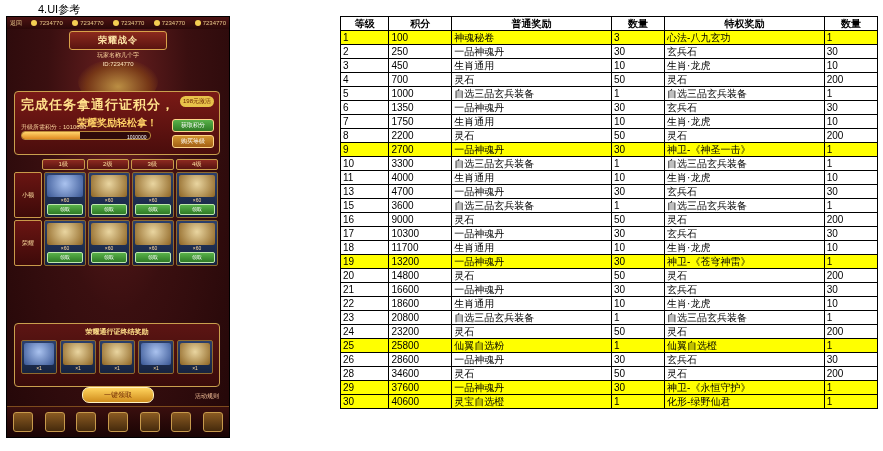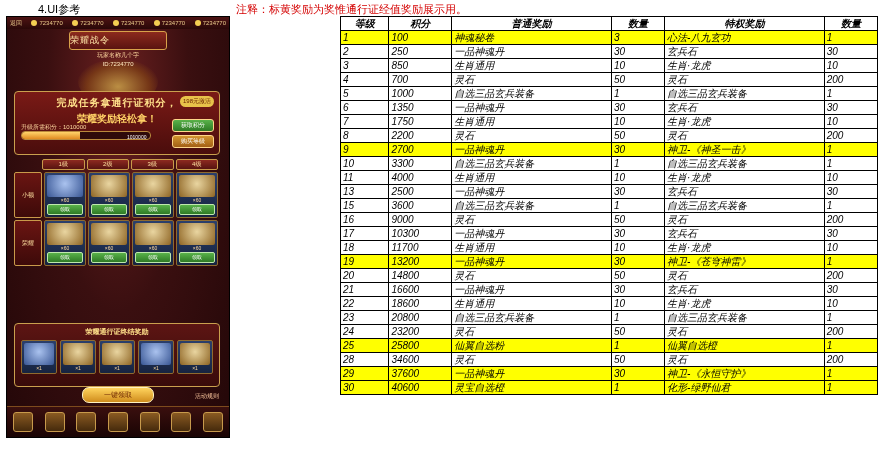--- a/index.html
+++ b/index.html
@@ -10,27 +10,27 @@
   .ui-label{position:absolute;left:4px;top:2px;font-size:11px;color:#000;margin-left:34px;}
 
   
   .game{position:absolute;left:6px;top:16px;width:222px;height:420px;background:#2b0a0a;border:1px solid #000;overflow:hidden;}
   .game-bg{position:absolute;inset:0;background:
      radial-gradient(ellipse at 50% 18%, #6b2020 0%, #3a0f10 45%, #230708 100%);}
   .g-topbar{position:absolute;left:0;top:0;width:100%;height:12px;display:flex;justify-content:space-between;align-items:center;padding:0 3px;box-sizing:border-box;background:linear-gradient(#4d1313,#2a0808);}
   .g-topbar span{font-size:6px;color:#e8c98a;}
   .g-coin{display:flex;align-items:center;gap:2px;}
   .g-coin i{display:inline-block;width:6px;height:6px;border-radius:50%;background:#f5cf52;}
-  .g-title{position:absolute;top:14px;left:50%;transform:translateX(-50%);width:96px;height:17px;border-radius:3px;background:linear-gradient(#8c2a1d,#5a1410);border:1px solid #d8a24a;color:#ffe6a8;font-size:9px;line-height:17px;letter-spacing:1px;}
+  .g-title{position:absolute;top:14px;left:50%;transform:translateX(-50%);width:96px;height:17px;border-radius:3px;background:linear-gradient(#8c2a1d,#5a1410);border:1px solid #d8a24a;color:#ffe6a8;font-size:9px;text-align:center;line-height:17px;letter-spacing:1px;font-weight:bold;}
   .g-role{position:absolute;top:34px;left:50%;transform:translateX(-50%);width:120px;text-align:center;font-size:6px;color:#ffd9a0;}
   .g-hero{position:absolute;top:42px;left:50%;transform:translateX(-50%);width:80px;height:46px;background:radial-gradient(ellipse at 50% 60%,#c9a24a 0%,#7a3b16 55%,rgba(0,0,0,0) 75%);opacity:.85;border-radius:50%;}
   .g-id{position:absolute;top:44px;left:50%;transform:translateX(-50%);font-size:6px;color:#ffe9c0;}
 
   .g-panel{position:absolute;left:7px;top:74px;width:206px;height:64px;border:1px solid #caa04e;border-radius:4px;background:linear-gradient(#7a1a16,#4a0d0c);box-sizing:border-box;padding:4px 6px;}
-  .g-panel h4{margin:0;font-size:10px;color:#ffe08a;text-align:center;letter-spacing:1px;}
+  .g-panel h4{margin:0;font-size:13px;color:#ffe08a;letter-spacing:1px;}
   .g-panel h5{margin:2px 0 4px 0;font-size:10px;color:#ffd166;text-align:center;}
   .g-pill{position:absolute;right:5px;top:4px;background:#e8c24a;color:#6b2400;font-size:6px;border-radius:6px;padding:1px 3px;}
   .g-bar{position:absolute;left:6px;bottom:14px;width:128px;height:7px;background:#2e0a0a;border:1px solid #b9893c;border-radius:4px;overflow:hidden;}
   .g-bar i{display:block;height:100%;width:45%;background:linear-gradient(#ffd36a,#e08b22);}
   .g-bartext{position:absolute;left:6px;bottom:22px;font-size:6px;color:#ffd9a0;}
   .g-barnum{position:absolute;left:112px;bottom:14px;font-size:5px;color:#fff;}
   .g-btn{position:absolute;right:5px;width:40px;height:11px;border-radius:3px;font-size:6px;color:#fff;text-align:center;line-height:11px;border:1px solid #ffd68a;}
   .g-btn.b1{bottom:22px;background:linear-gradient(#59b24a,#2e7a25);}
   .g-btn.b2{bottom:6px;background:linear-gradient(#d2952f,#a35f15);}
 
@@ -50,21 +50,21 @@
   .g-bonusrow{display:flex;gap:3px;justify-content:center;}
   .g-bonuscell{width:36px;border:1px solid #8f6a2e;border-radius:2px;background:linear-gradient(#2b3f6b,#16233f);padding:2px;box-sizing:border-box;}
 
   .g-footbtn{position:absolute;left:50%;transform:translateX(-50%);bottom:34px;width:70px;height:14px;border-radius:7px;background:linear-gradient(#ffd45e,#d08c1c);border:1px solid #fff2c0;color:#6b2400;font-size:7px;text-align:center;line-height:14px;}
   .g-foottip{position:absolute;right:10px;bottom:36px;font-size:6px;color:#ffc9a0;}
   .g-dock{position:absolute;left:0;bottom:0;width:100%;height:30px;background:linear-gradient(#3a0f0e,#190404);border-top:1px solid #7d4b1d;display:flex;align-items:center;justify-content:space-around;}
   .g-dock i{width:18px;height:18px;border-radius:3px;background:linear-gradient(#8a5a22,#452a0c);border:1px solid #c79a4c;display:block;}
 
   
   .notice{position:absolute;left:236px;top:2px;font-size:11px;color:#d40000;}
-  .tablewrap{position:absolute;left:340px;top:16px;width:538px;font-style:italic;}
+  .tablewrap{position:absolute;left:340px;top:16px;width:538px;}
   table{border-collapse:collapse;width:538px;table-layout:fixed;}
   th,td{border:1px solid #000;font-size:10px;padding:0 2px;height:13px;line-height:13px;overflow:hidden;white-space:nowrap;}
   th{background:#fff;font-weight:bold;text-align:center;}
   td{text-align:left;}
   col.c0{width:40px;}
   col.c1{width:52px;}
   col.c2{width:132px;}
   col.c3{width:44px;}
   col.c4{width:132px;}
   col.c5{width:44px;}
@@ -212,21 +212,20 @@
       <i></i>
       <i></i>
       <i></i>
       <i></i>
       <i></i>
       <i></i>
       <i></i>
     </div>
   </div>
 
-  <div class="notice">注释：标黄奖励为奖惟通行证经值奖励展示用。</div>
 
   <div class="tablewrap">
     <table>
       <colgroup>
         <col class="c0">
           <col class="c1">
           <col class="c2">
           <col class="c3">
           <col class="c4">
           <col class="c5">
@@ -253,21 +252,21 @@
           <tr>
             <td>2</td>
             <td>250</td>
             <td>一品神魂丹</td>
             <td>30</td>
             <td>玄兵石</td>
             <td>30</td>
           </tr>
           <tr>
             <td>3</td>
-            <td>850</td>
+            <td>450</td>
             <td>生肖通用</td>
             <td>10</td>
             <td>生肖·龙虎</td>
             <td>10</td>
           </tr>
           <tr>
             <td>4</td>
             <td>700</td>
             <td>灵石</td>
             <td>50</td>
@@ -325,21 +324,21 @@
           <tr>
             <td>11</td>
             <td>4000</td>
             <td>生肖通用</td>
             <td>10</td>
             <td>生肖·龙虎</td>
             <td>10</td>
           </tr>
           <tr>
             <td>13</td>
-            <td>2500</td>
+            <td>4700</td>
             <td>一品神魂丹</td>
             <td>30</td>
             <td>玄兵石</td>
             <td>30</td>
           </tr>
           <tr>
             <td>15</td>
             <td>3600</td>
             <td>自选三品玄兵装备</td>
             <td>1</td>
@@ -420,20 +419,28 @@
           </tr>
           <tr class="hl">
             <td>25</td>
             <td>25800</td>
             <td>仙翼自选粉</td>
             <td>1</td>
             <td>仙翼自选橙</td>
             <td>1</td>
           </tr>
           <tr>
+            <td>26</td>
+            <td>28600</td>
+            <td>一品神魂丹</td>
+            <td>30</td>
+            <td>玄兵石</td>
+            <td>30</td>
+          </tr>
+          <tr>
             <td>28</td>
             <td>34600</td>
             <td>灵石</td>
             <td>50</td>
             <td>灵石</td>
             <td>200</td>
           </tr>
           <tr class="hl">
             <td>29</td>
             <td>37600</td>

